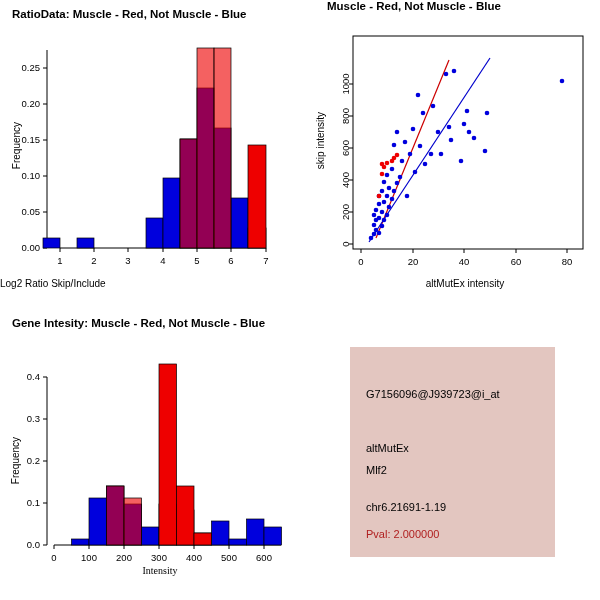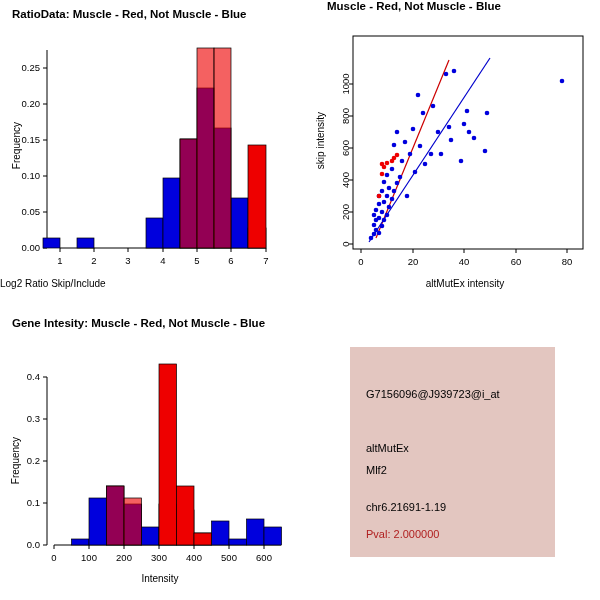--- a/index.html
+++ b/index.html
@@ -267,21 +267,21 @@
     <g fill="#ee0000" stroke="#000" stroke-width="0.7" fill-opacity="0.62">
       <rect x="106.5" y="181" width="17.5" height="59"></rect>
       <rect x="124" y="193" width="17.5" height="47"></rect>
     </g>
     <g fill="#ee0000" stroke="#000" stroke-width="0.7">
       <rect x="159" y="59" width="17.5" height="181"></rect>
       <rect x="176.5" y="181" width="17.5" height="59"></rect>
       <rect x="194" y="228" width="17.5" height="12"></rect>
     </g>
   </svg>
-  <div class="axlabel" style="position:absolute;left:40px;top:268px;width:240px;text-align:center;">Intensity</div>
+  <div class="axlabel" style="position:absolute;left:40px;top:260px;width:240px;text-align:center;font-family:Liberation Serif, serif;">Intensity</div>
   <div class="axlabel" style="position:absolute;left:-25px;top:150px;width:80px;text-align:center;transform:rotate(-90deg);">Frequency</div>
 </div>
 
 <div class="infobox" style="left: 350px; top: 347px; width: 205px; height: 210px; background: rgb(227, 198, 192);">
 </div>
 <div class="infotext" style="left:366px;top:388px;">G7156096@J939723@i_at</div>
 <div class="infotext" style="left:366px;top:428px;margin-top:14px;">altMutEx</div>
 <div class="infotext" style="left:366px;top:464px;">Mlf2</div>
 <div class="infotext" style="left:366px;top:501px;text-align:center;">chr6.21691-1.19</div>
 <div class="infotext pval" style="left: 366px; top: 528px; color: rgb(176, 32, 32);">Pval: 2.000000</div>

